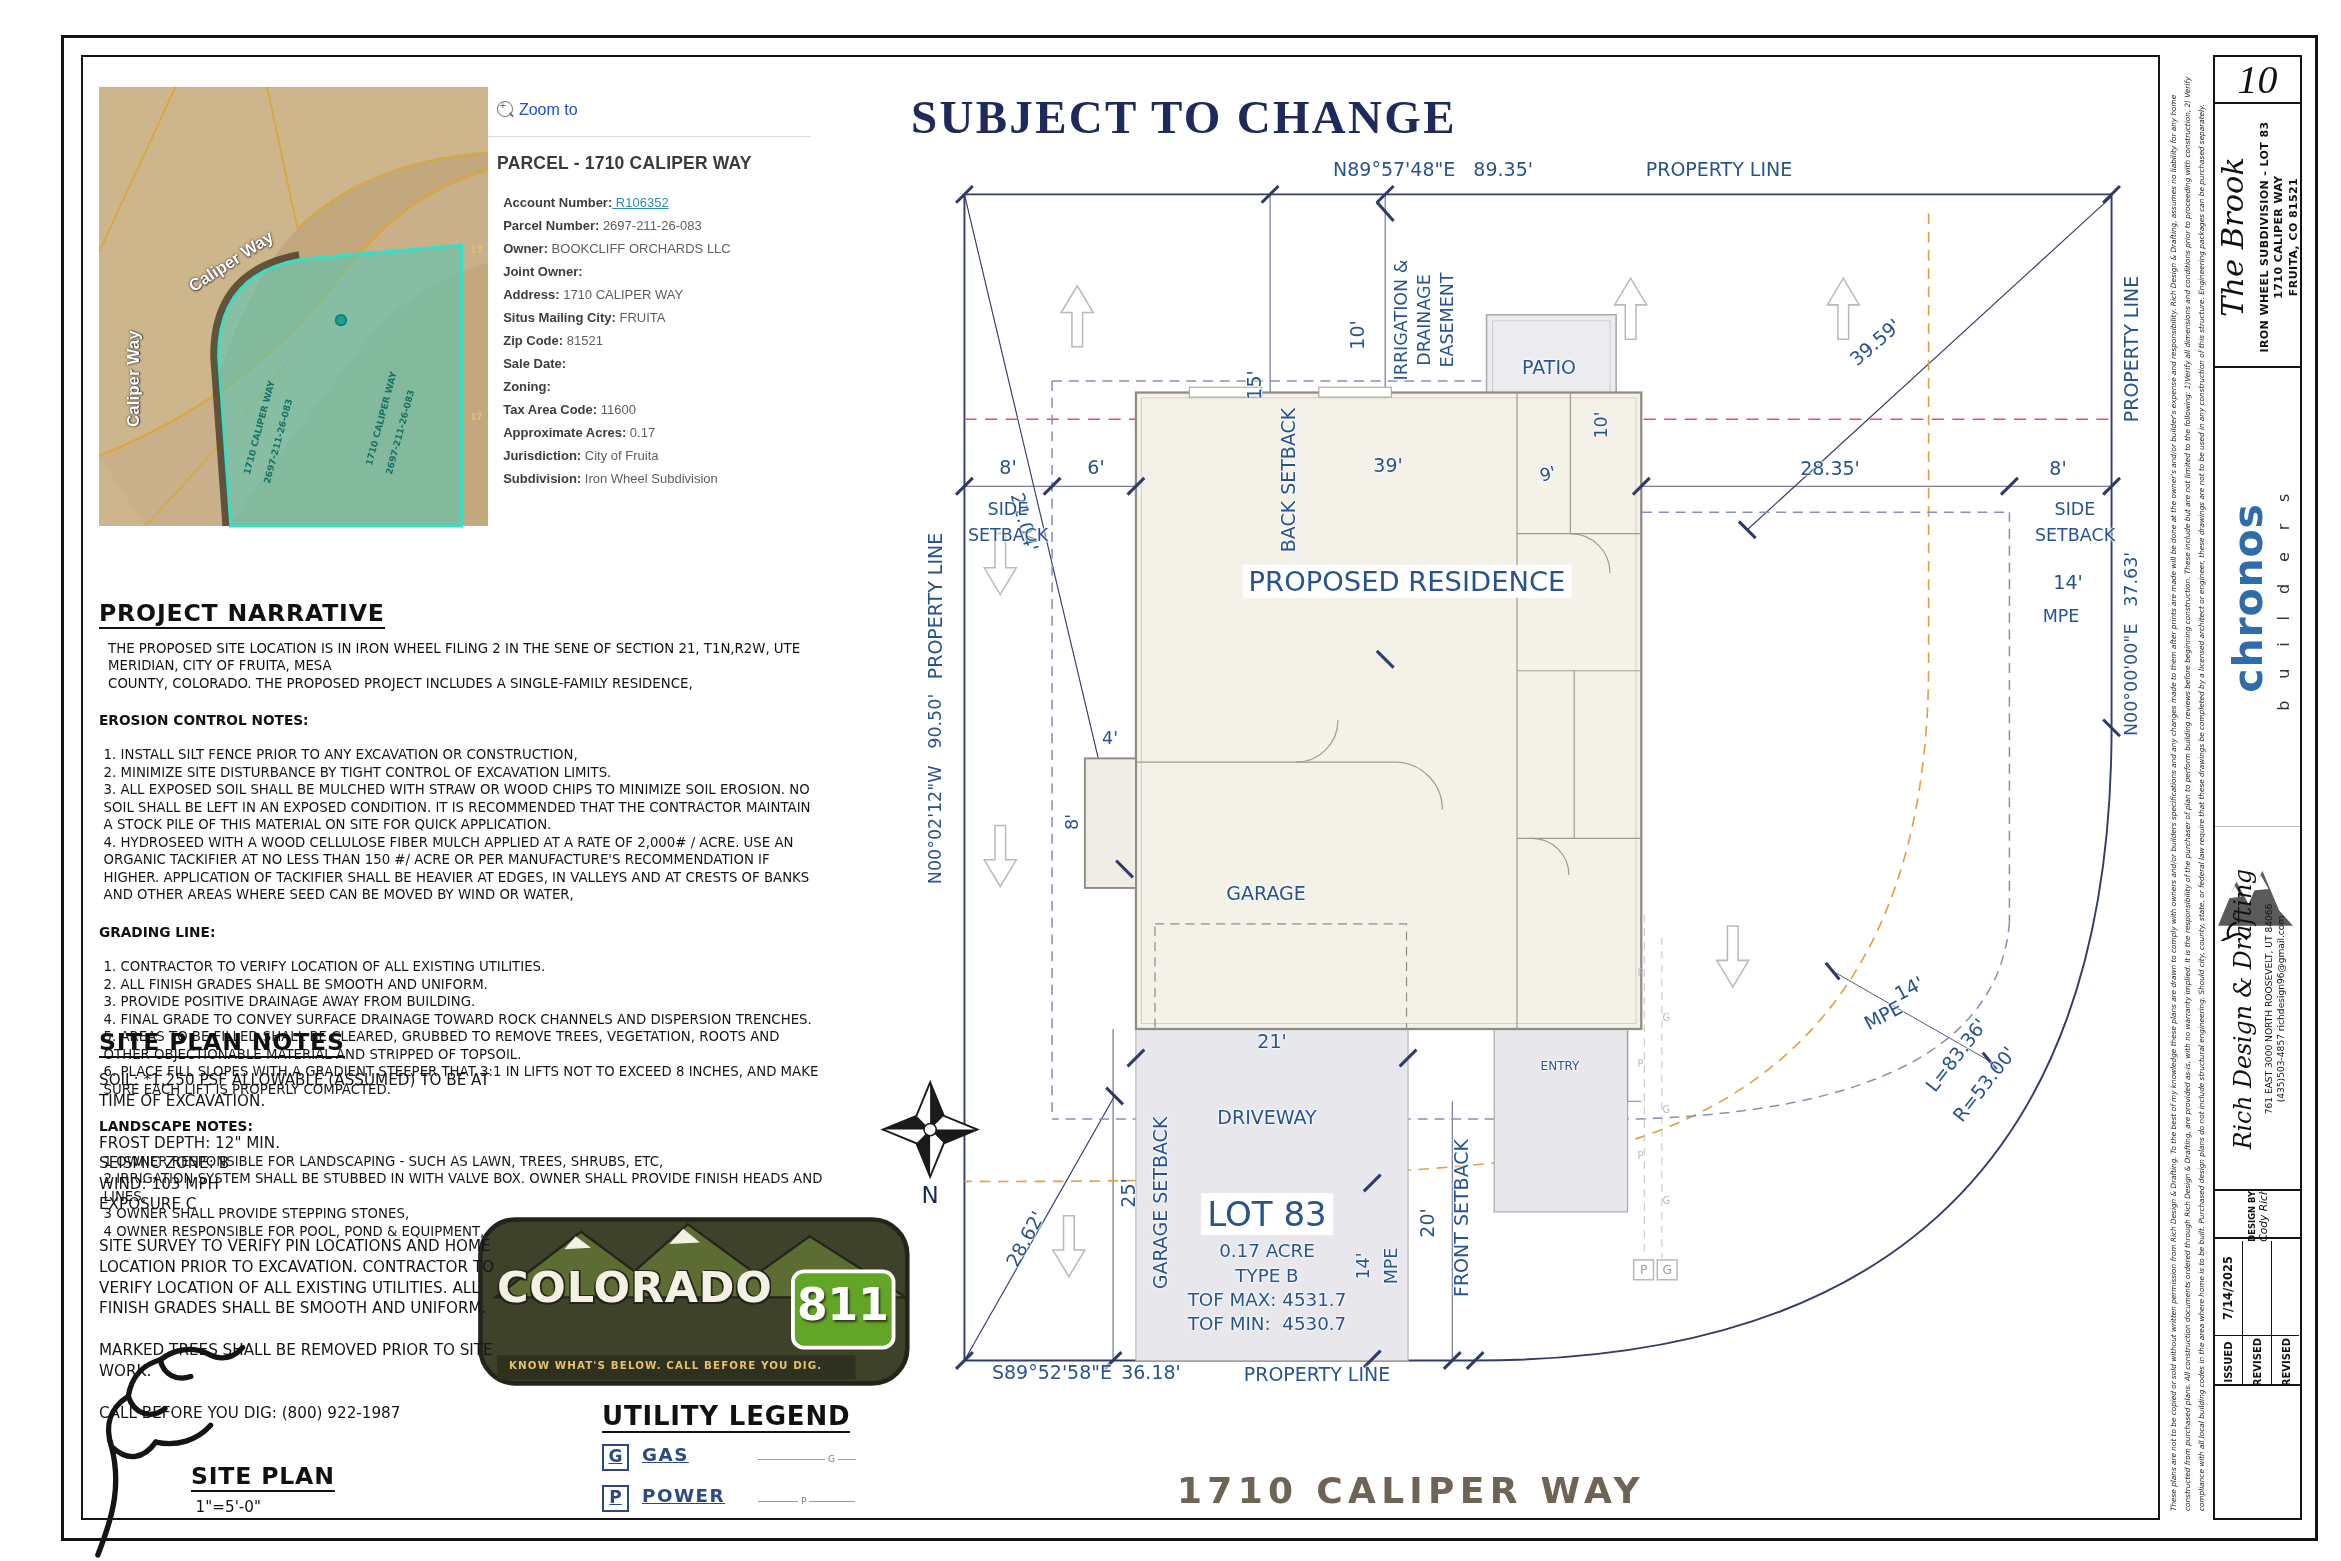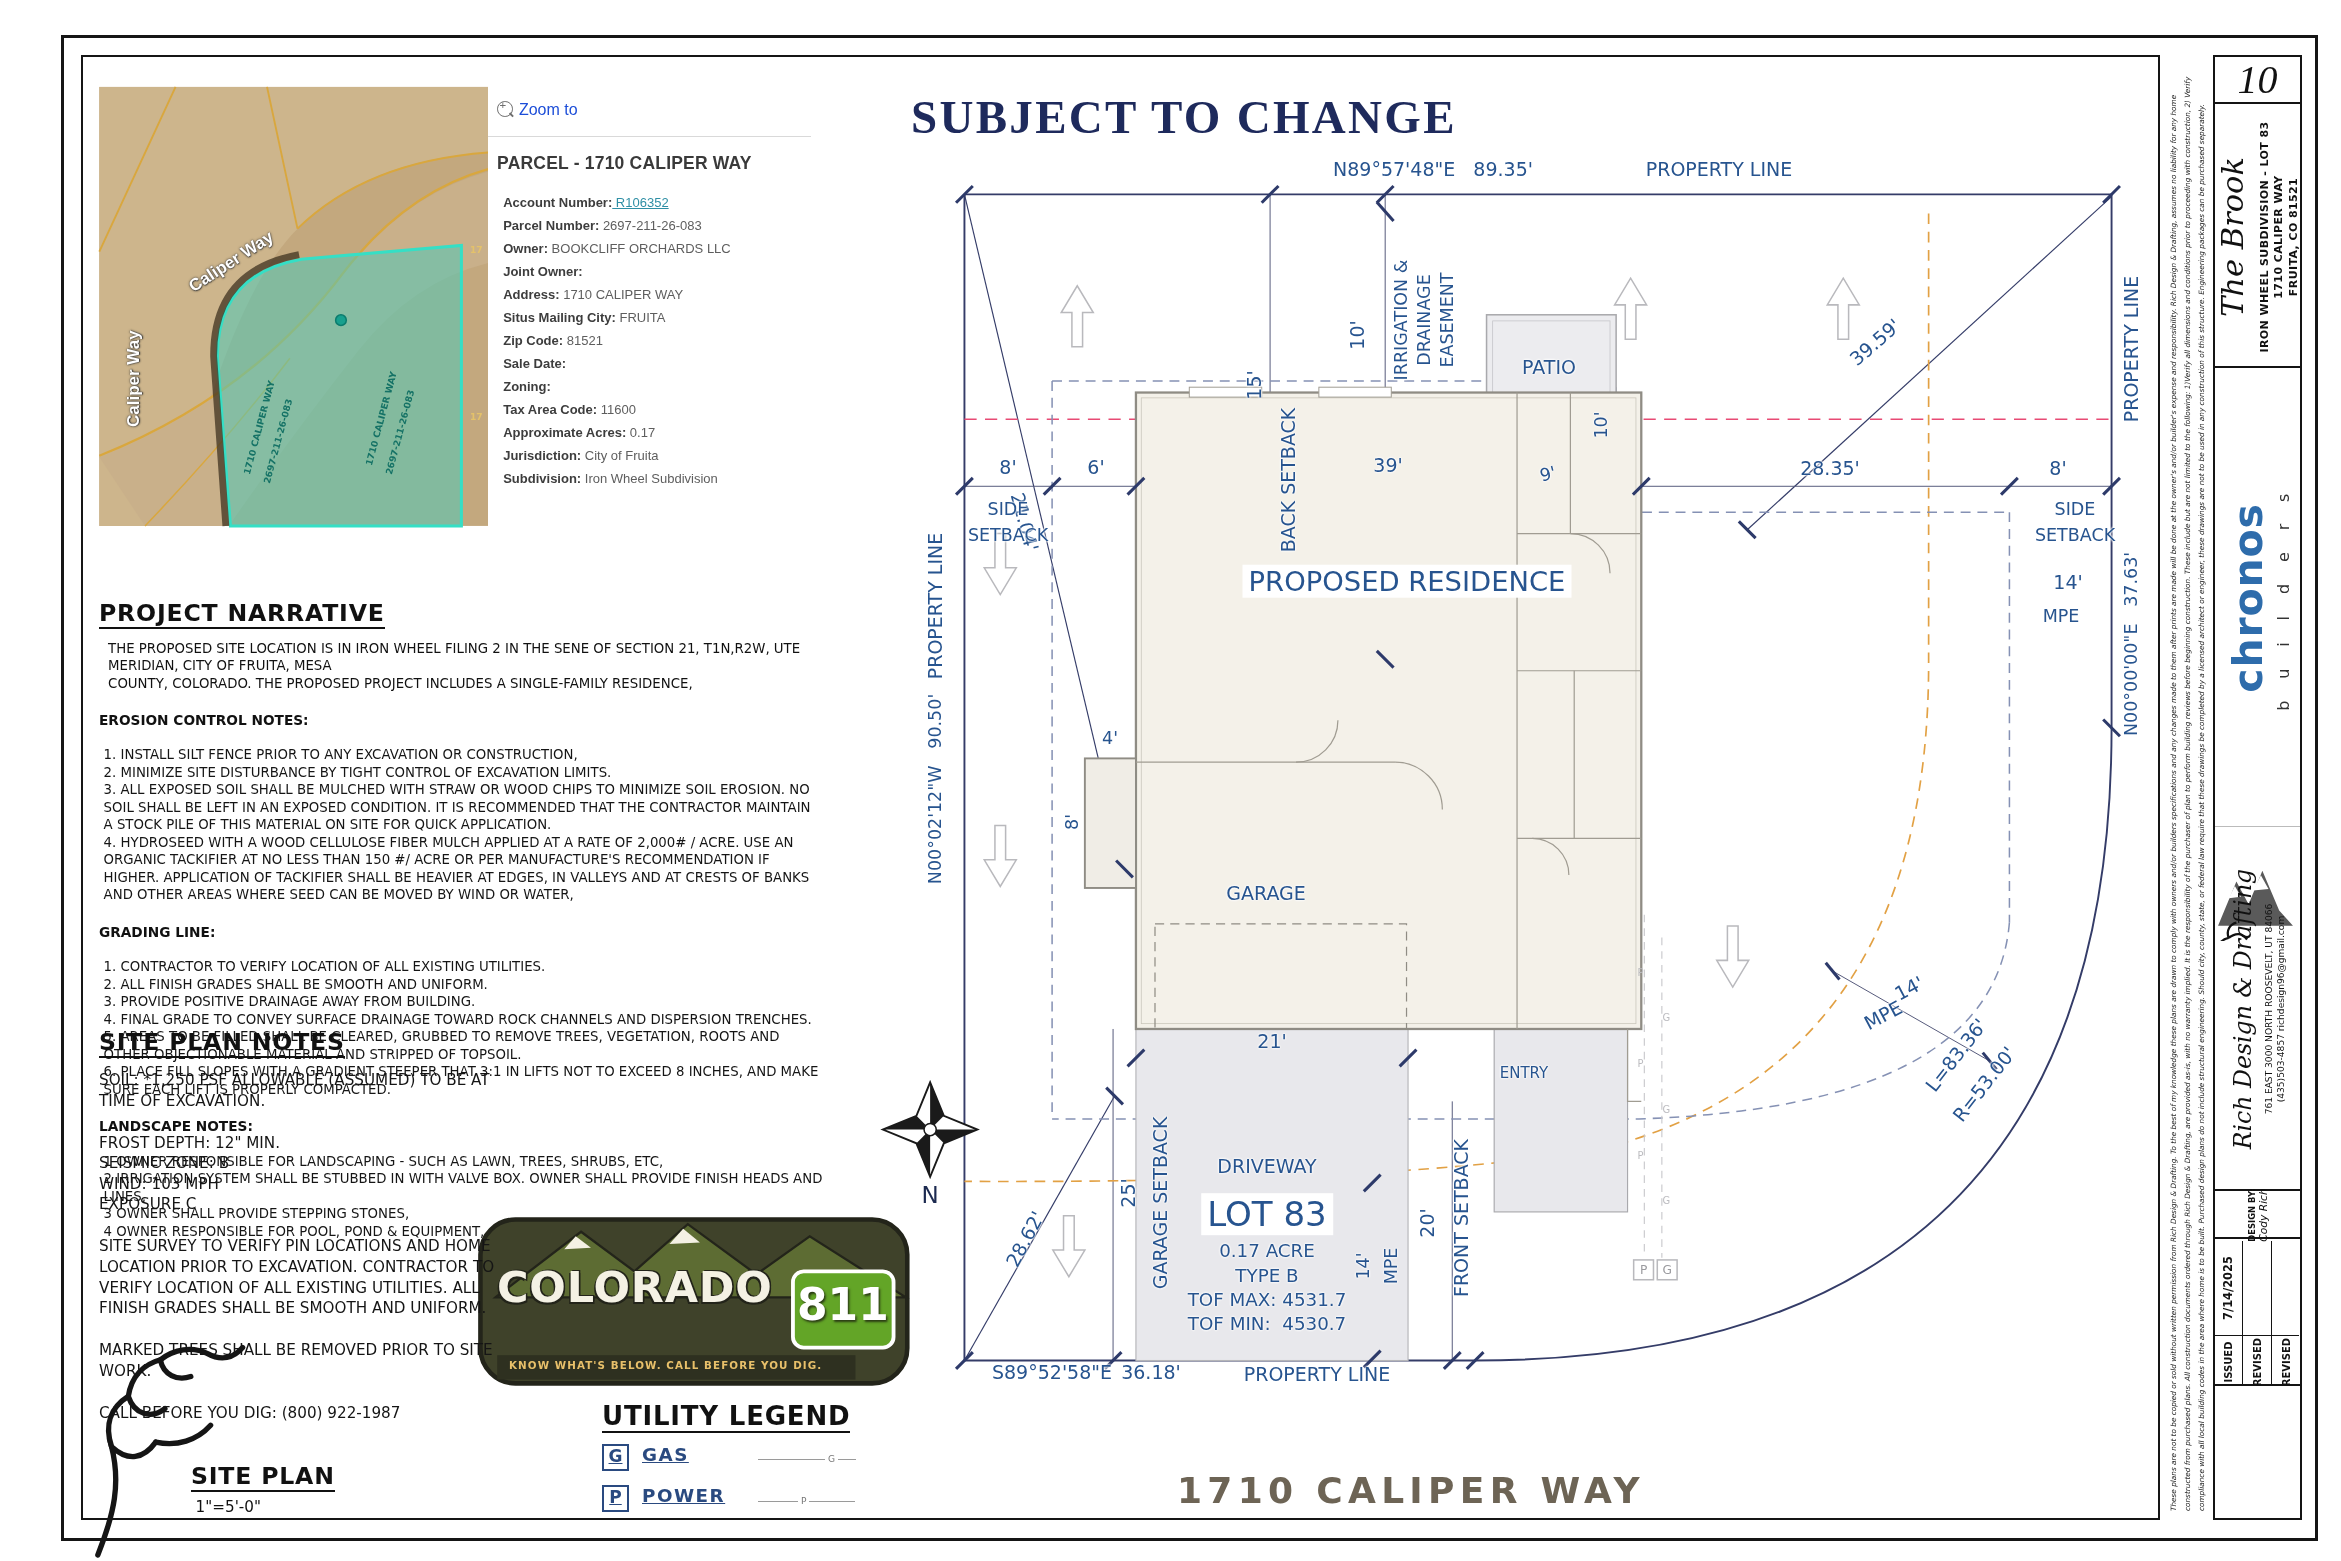--- a/index.html
+++ b/index.html
@@ -388,23 +388,23 @@
       <div class="ann bg" style="left: 1384px; top: 581px; font-size: 27.4px; transform: translate(-50%, -50%) rotate(0deg); margin-left: 23px;">PROPOSED RESIDENCE</div>
       <div class="ann" style="left: 1830px; top: 468px; transform: translate(-50%, -50%) rotate(0deg);">28.35'</div>
       <div class="ann" style="left: 2058px; top: 468px; transform: translate(-50%, -50%) rotate(0deg);">8'</div>
       <div class="ann" style="left: 2075px; top: 509px; font-size: 17.5px; transform: translate(-50%, -50%) rotate(0deg);">SIDE</div>
       <div class="ann" style="left: 2075px; top: 535px; font-size: 17.5px; transform: translate(-50%, -50%) rotate(0deg);">SETBACK</div>
       <div class="ann" style="left: 2068px; top: 582px; transform: translate(-50%, -50%) rotate(0deg);">14'</div>
       <div class="ann" style="left: 2061px; top: 616px; font-size: 17.5px; transform: translate(-50%, -50%) rotate(0deg);">MPE</div>
       <div class="ann" style="left: 1266px; top: 893px; transform: translate(-50%, -50%) rotate(0deg);">GARAGE</div>
       <div class="ann" style="left: 1110px; top: 738px; font-size: 17.5px; transform: translate(-50%, -50%) rotate(0deg);">4'</div>
       <div class="ann" style="left: 1072px; top: 822px; font-size: 17.5px; transform: translate(-50%, -50%) rotate(-90deg);">8'</div>
-      <div class="ann" style="left: 1524px; top: 1066px; font-size: 15px; transform: translate(-50%, -50%) rotate(0deg); margin-top: 7px;">ENTRY</div>
+      <div class="ann" style="left: 1560px; top: 1066px; font-size: 12px; transform: translate(-50%, -50%) rotate(0deg);">ENTRY</div>
       <div class="ann" style="left: 1272px; top: 1041px; transform: translate(-50%, -50%) rotate(0deg);">21'</div>
-      <div class="ann" style="left: 1267px; top: 1166px; transform: translate(-50%, -50%) rotate(0deg);">DRIVEWAY</div>
+      <div class="ann" style="left: 1267px; top: 1117px; transform: translate(-50%, -50%) rotate(0deg);">DRIVEWAY</div>
       <div class="ann bg" style="left: 1267px; top: 1214px; font-size: 34px; transform: translate(-50%, -50%) rotate(0deg);">LOT 83</div>
       <div class="ann" style="left: 1267px; top: 1250px; font-size: 18.3px; transform: translate(-50%, -50%) rotate(0deg);">0.17 ACRE</div>
       <div class="ann" style="left: 1267px; top: 1275px; font-size: 18.3px; transform: translate(-50%, -50%) rotate(0deg);">TYPE B</div>
       <div class="ann" style="left: 1267px; top: 1299px; font-size: 18.3px; transform: translate(-50%, -50%) rotate(0deg);">TOF MAX: 4531.7</div>
       <div class="ann" style="left: 1267px; top: 1323px; font-size: 18.3px; transform: translate(-50%, -50%) rotate(0deg);">TOF MIN:  4530.7</div>
       <div class="ann" style="left: 1128px; top: 1193px; transform: translate(-50%, -50%) rotate(-90deg);">25'</div>
       <div class="ann" style="left: 1160px; top: 1203px; transform: translate(-50%, -50%) rotate(-90deg);">GARAGE SETBACK</div>
       <div class="ann" style="left: 1363px; top: 1266px; font-size: 17.5px; transform: translate(-50%, -50%) rotate(-90deg);">14'</div>
       <div class="ann" style="left: 1391px; top: 1266px; font-size: 17.5px; transform: translate(-50%, -50%) rotate(-90deg);">MPE</div>
       <div class="ann" style="left: 1427px; top: 1223px; transform: translate(-50%, -50%) rotate(-90deg);">20'</div>

